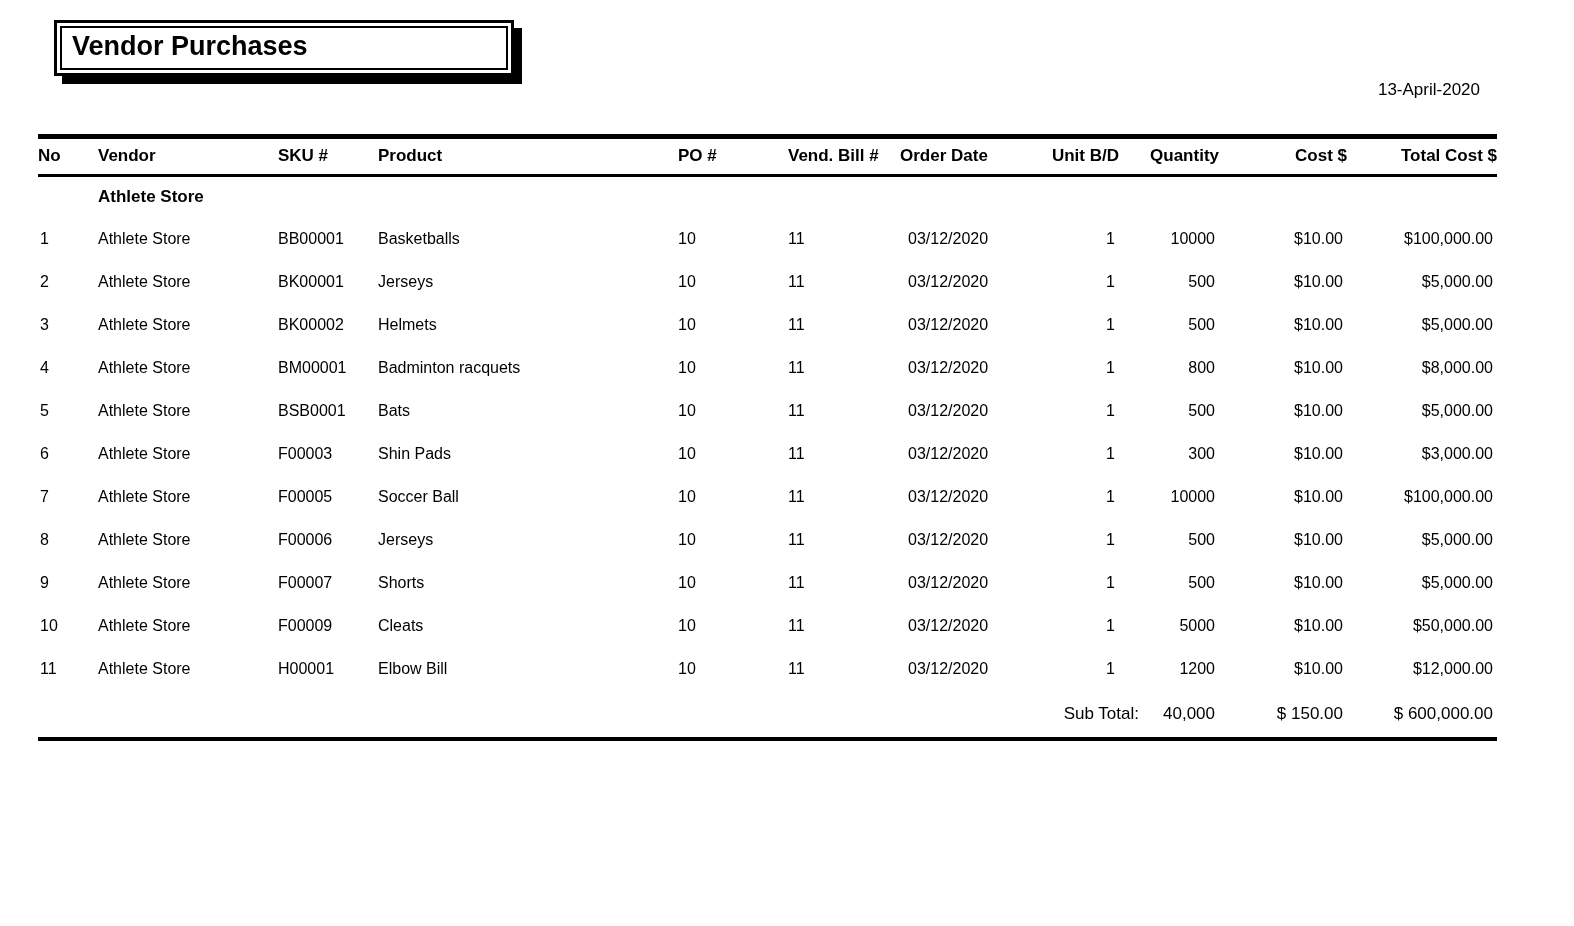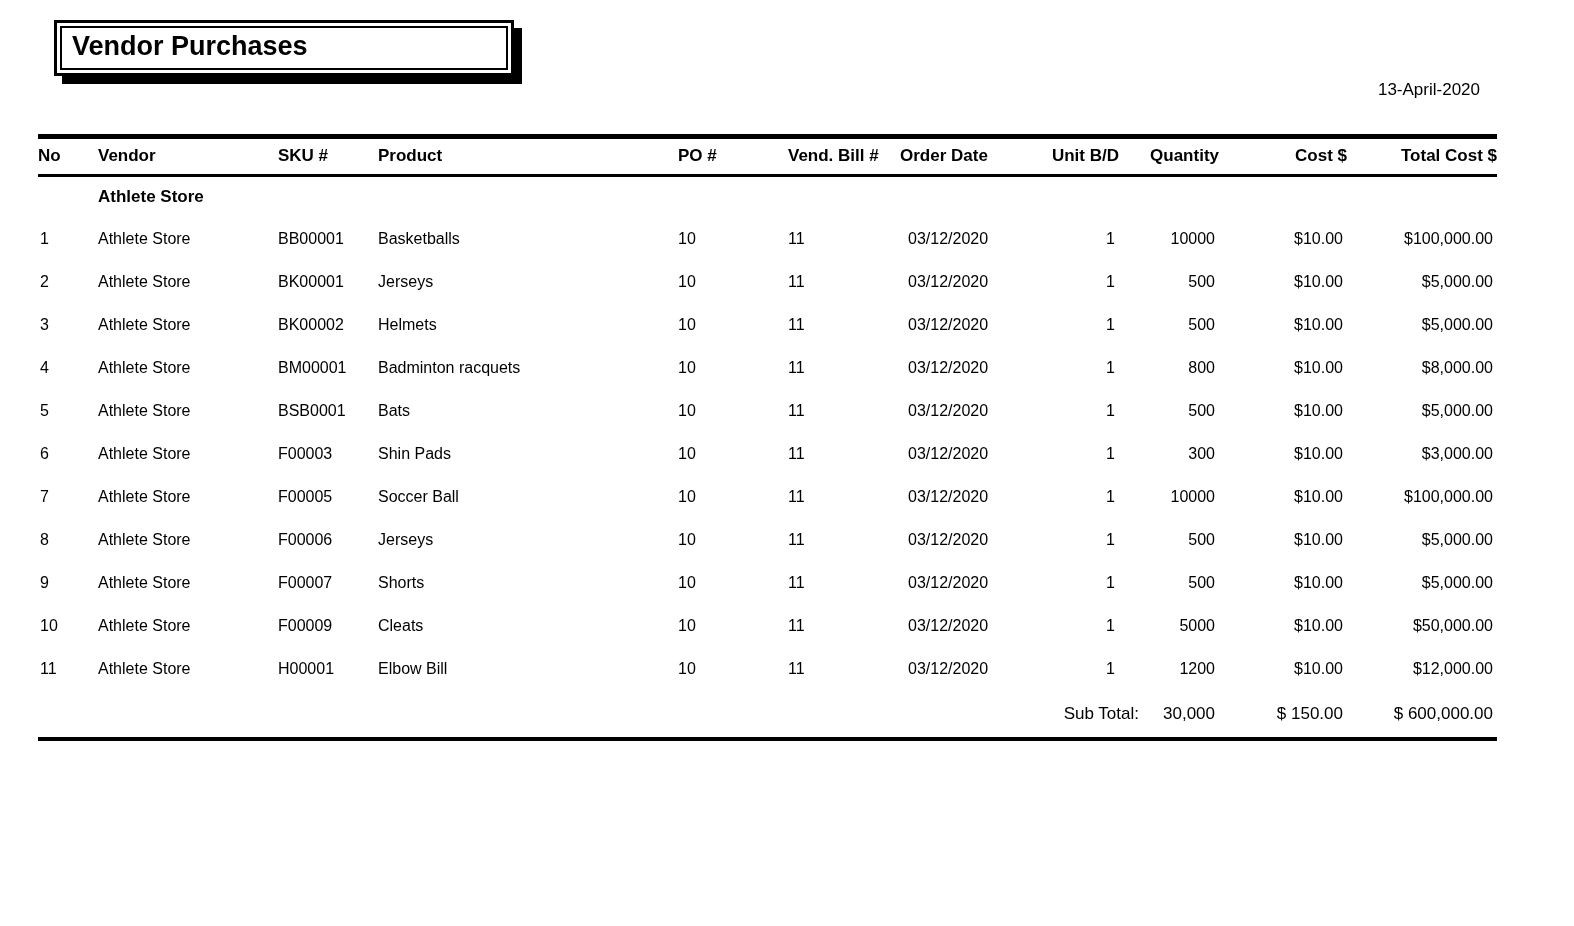--- a/index.html
+++ b/index.html
@@ -279,20 +279,20 @@
           <td>10</td>
           <td>11</td>
           <td>03/12/2020</td>
           <td>1</td>
           <td>1200</td>
           <td>$10.00</td>
           <td>$12,000.00</td>
         </tr>
         <tr class="subtotal-row">
           <td colspan="8" class="st-label"><span>Sub Total:</span></td>
-          <td class="st-num">30,000</td>
+          <td class="st-num">40,000</td>
           <td class="st-num">$ 150.00</td>
           <td class="st-num">$ 600,000.00</td>
         </tr>
       </tbody>
   </table>
 
 </div>
 
 </body></html>

